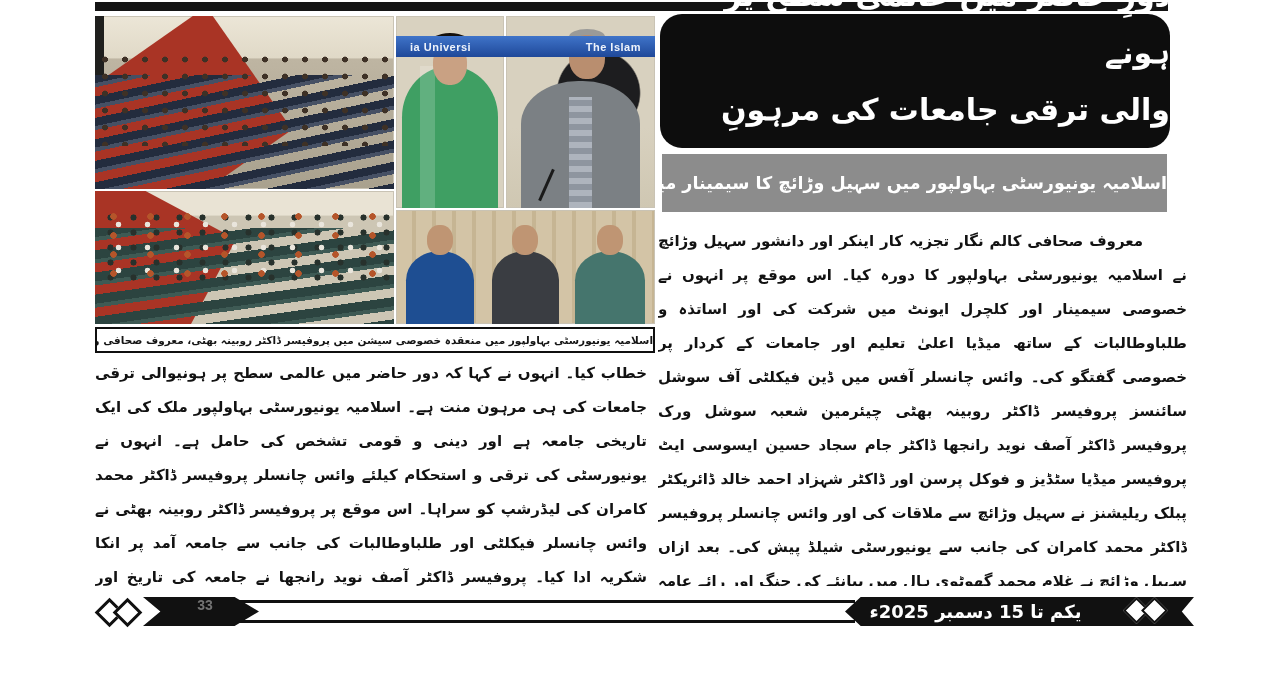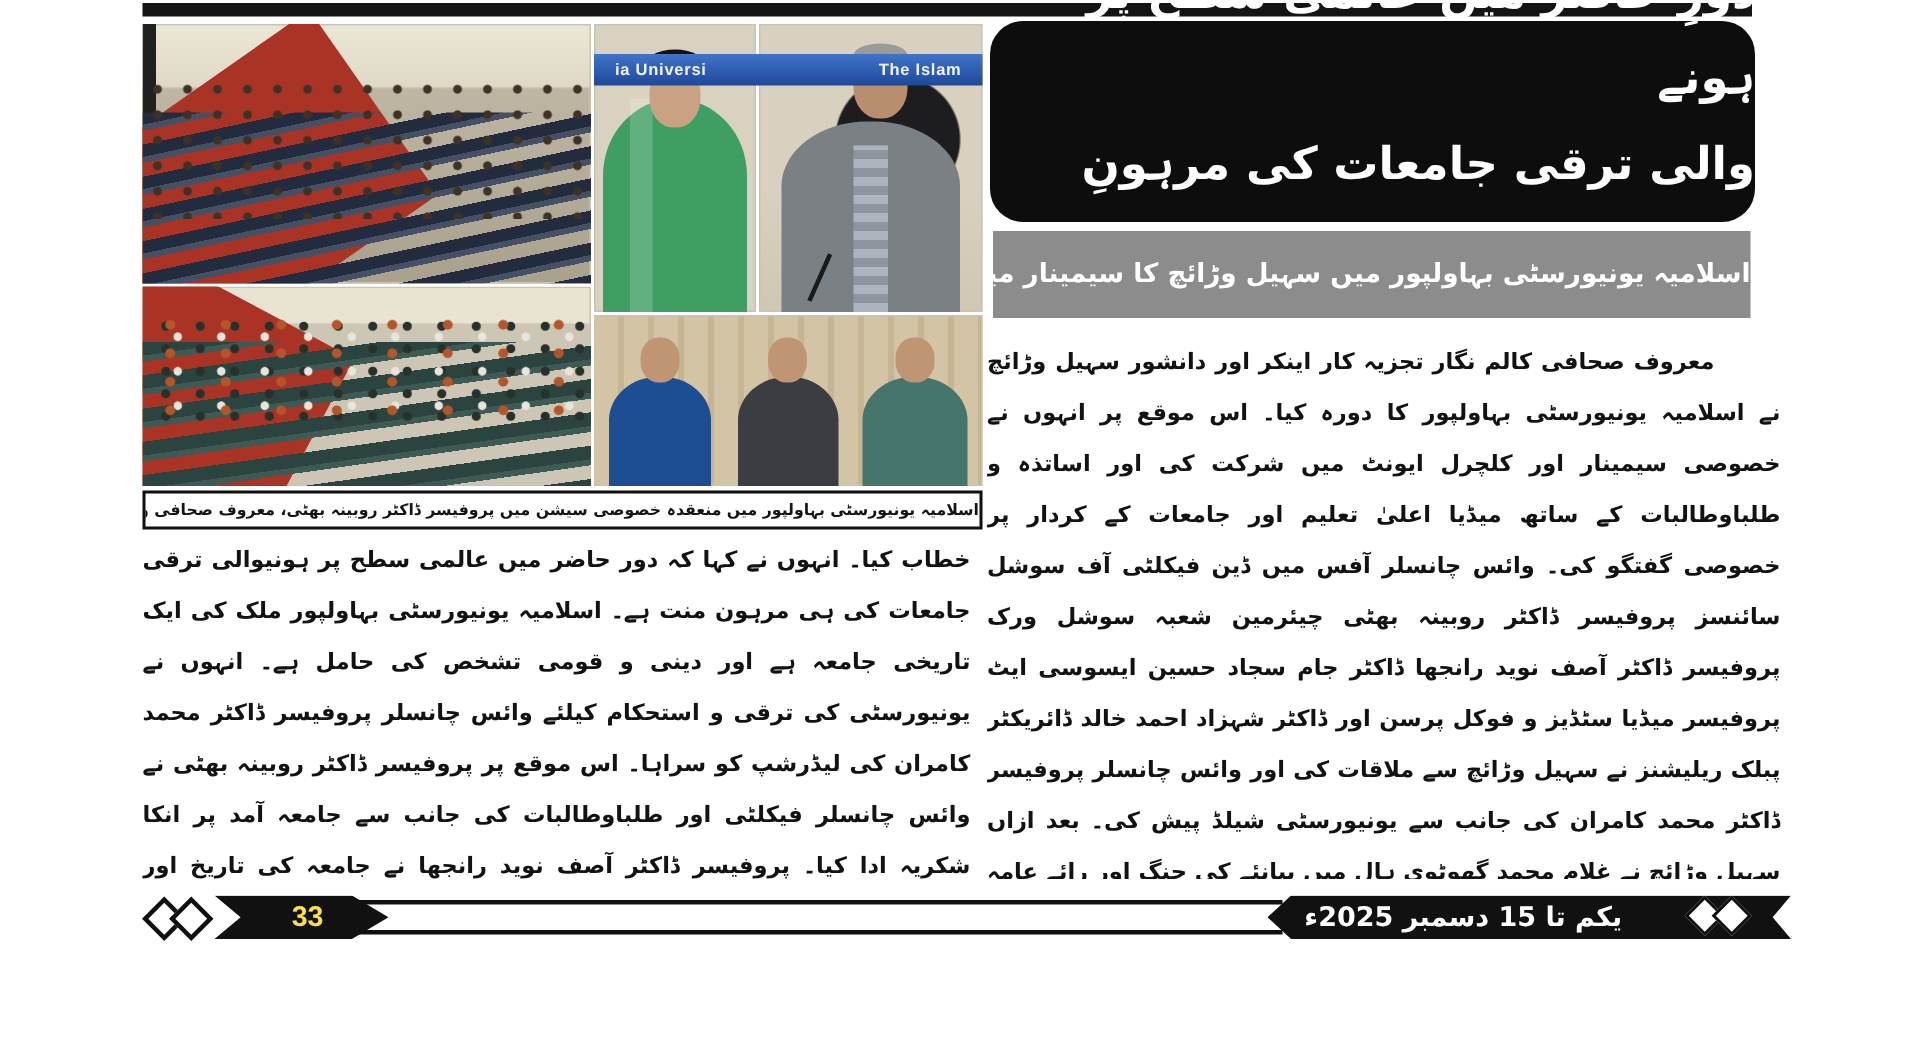--- a/index.html
+++ b/index.html
@@ -83,22 +83,22 @@
     white-space:nowrap;overflow:hidden;}
 
   
   .band{position:absolute;left:190px;top:600px;width:665px;height:17px;background:#fff;
     border-top:3.5px solid #101010;border-bottom:3.5px solid #101010;z-index:1;}
   .diamond{position:absolute;width:21px;height:21px;border:3px solid #101010;background:#fff;transform:rotate(45deg);z-index:3;box-sizing:border-box;}
   .d1{left:99px;top:602px;}
   .d2{left:117px;top:602px;}
   .badge{position:absolute;left:143px;top:597px;width:116px;height:29px;background:var(--footer-black,#111);
     clip-path:polygon(0 0,79% 0,100% 50%,79% 100%,0 100%,15% 50%);z-index:2;
-    display:flex;align-items:center;justify-content:center;padding-left:8px;box-sizing:border-box;
-    color:#fde047;font-weight:700;font-size:19px;font-family:"Liberation Sans",sans-serif;}
+    display:flex;align-items:flex-start;justify-content:center;padding-left:8px;box-sizing:border-box;
+    color:#737373;font-weight:700;font-size:14px;font-family:"Liberation Sans",sans-serif;}
   .datebar{position:absolute;left:845px;top:597px;width:349px;height:29px;background:var(--footer-black,#111);
     clip-path:polygon(0 50%,4.5% 0,100% 0,96.5% 50%,100% 100%,4.5% 100%);z-index:2;}
   .date-text{position:absolute;left:0;right:88px;top:0;text-align:center;line-height:29px;
     color:#fff;font-weight:700;font-size:18px;}
   .d3{left:282px;top:4px;width:19px;height:19px;border-width:2.5px;}
   .d4{left:300px;top:4px;width:19px;height:19px;border-width:2.5px;}
   .datebar .diamond{position:absolute;}
 </style>
 </head>
 <body>

